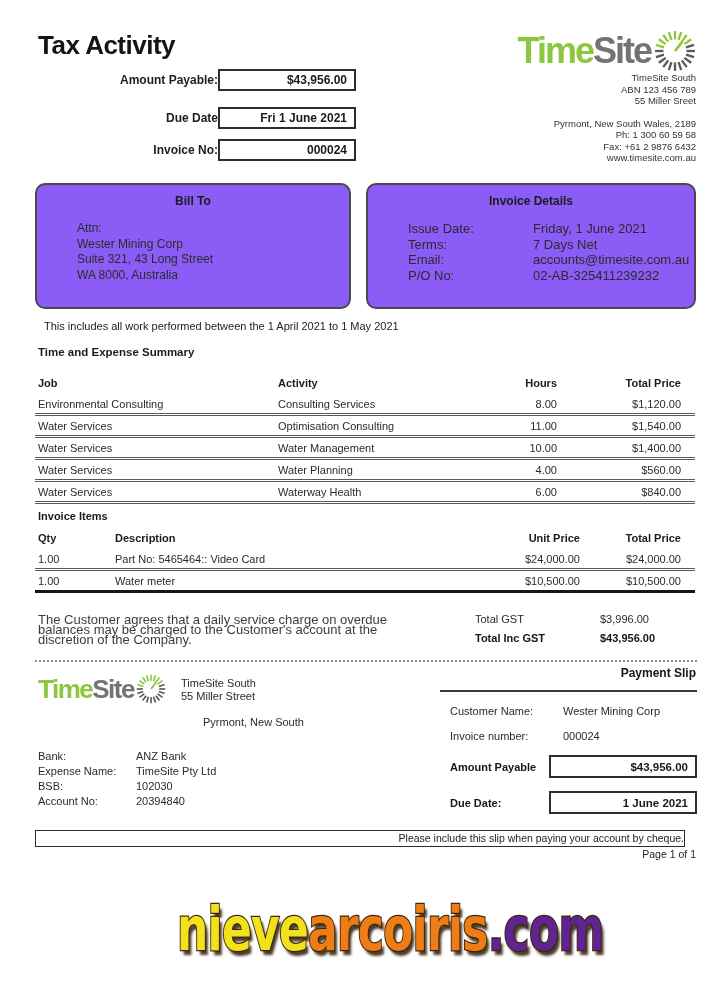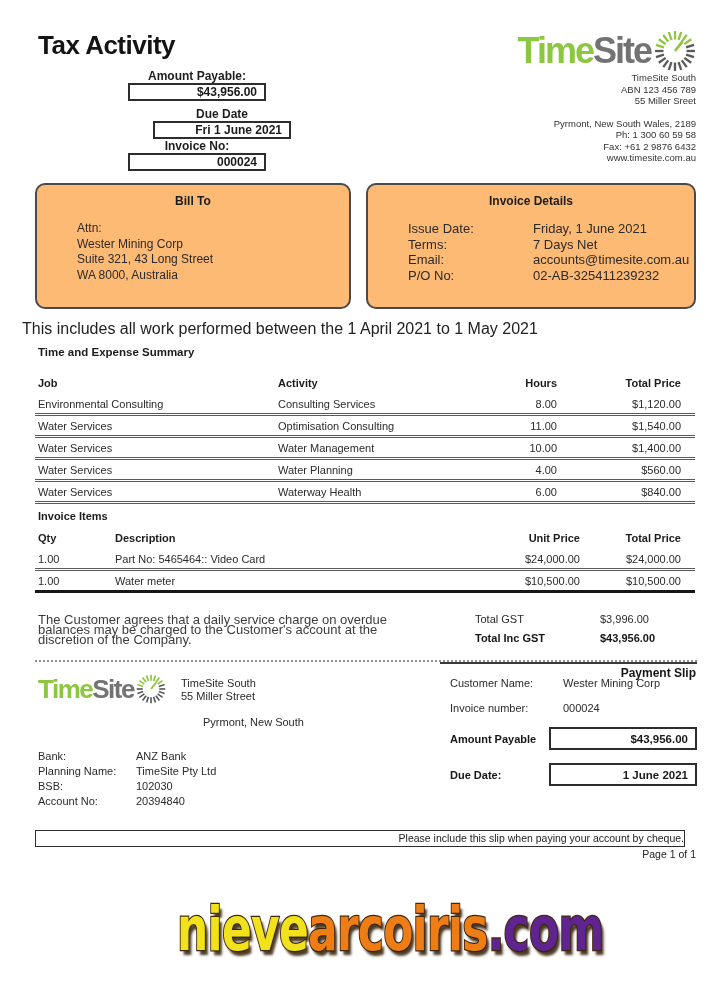--- a/index.html
+++ b/index.html
@@ -4,49 +4,49 @@
 <style>
   * { margin:0; padding:0; box-sizing:border-box; }
   html,body { background:#ffffff; }
   .page {
     position:relative; width:720px; height:1000px; background:#ffffff;
     font-family:"Liberation Sans", sans-serif; color:#2b2b2b; overflow:hidden;
   }
 
   
   .doc-title { position:absolute; left:38px; top:30px; font-size:26px; font-weight:bold; letter-spacing:-0.5px; color:#141414; }
-  .hfield { position:absolute; left:38px; width:318px; height:22px; display:flex; justify-content:flex-start; align-items:center;flex-direction:column; }
+  .hfield { position:absolute; left:38px; width:318px; height:22px; display:flex; justify-content:flex-end; align-items:center; }
   .hfield .lbl { font-size:12px; font-weight:bold; color:#1e1e1e; }
   .hfield .box { width:138px; height:22px; border:2px solid #2d2d2d; display:flex; align-items:center; justify-content:flex-end; padding-right:7px; font-size:12px; font-weight:bold; color:#1a1a1a; background:#fff; }
-  .hf1 { top:69px; } .hf2 { top:107px;margin-left:25px; } .hf3 { top:139px; }
+  .hf1 { top:69px; } .hf2 { top:107px; } .hf3 { top:139px; }
 
   
   .logo { display:flex; align-items:center; }
   .logo .wordmark { font-weight:bold; letter-spacing:-2px; line-height:1; }
   .logo .t-green { color:#8dc63f; }
   .logo .t-gray  { color:#737373; }
   .logo-top { position:absolute; top:30px; right:24px; }
   .logo-top .wordmark { font-size:36px; }
   .logo-top svg { width:42px; height:42px; margin-left:3px; }
   .logo-small { position:absolute; top:674px; left:38px; }
   .logo-small .wordmark { font-size:26px; letter-spacing:-1.5px; }
   .logo-small svg { width:30px; height:30px; margin-left:2px; }
 
   .company-top { position:absolute; right:24px; top:72px; text-align:right; font-size:9.5px; line-height:11.5px; color:#333; }
   .company-top .gap { margin-top:11px; }
 
   
-  .panel { position:absolute; top:183px; height:126px; border:2px solid #4a4a4a; border-radius:10px; background:#fdba74; }
+  .panel { position:absolute; top:183px; height:126px; border:2px solid #4a4a4a; border-radius:10px; background:#8b5cf6; }
   .panel-bill { left:35px; width:316px; }
   .panel-details { left:366px; width:330px; }
   .panel .ptitle { text-align:center; font-weight:bold; font-size:12px; margin-top:9px; color:#1c1c1c; }
   .bill-lines { margin:13px 0 0 40px; font-size:12px; line-height:15.5px; }
   .det-rows { margin:13px 0 0 40px; font-size:13px; line-height:15.5px; display:grid; grid-template-columns:125px auto; }
 
-  .work-note { position:absolute; left:22px; top:320px; font-size:16px; color:#222; }
+  .work-note { position:absolute; left:44px; top:320px; font-size:11px; color:#222; }
   .tes-title { position:absolute; left:38px; top:346px; font-size:11.5px; font-weight:bold; color:#1c1c1c; }
 
   
   .tbl { position:absolute; left:35px; width:660px; font-size:11px; }
   .trow { display:flex; height:22px; align-items:center; }
   .trow.hdr { font-weight:bold; color:#1c1c1c; }
   .trow.data { border-bottom:3px double #5a5a5a; }
   .tbl1 { top:372px; }
   .tbl1 .c1 { width:243px; padding-left:3px; }
   .tbl1 .c2 { width:214px; }
@@ -66,21 +66,21 @@
   .totals { position:absolute; left:475px; top:613px; font-size:11px; display:grid; grid-template-columns:125px auto; row-gap:7px; }
   .totals .bold { font-weight:bold; color:#161616; }
 
   .dashline { position:absolute; left:35px; top:660px; width:662px; border-top:2px dotted #8f8f8f; }
 
   
   .pslip-title { position:absolute; right:24px; top:666px; font-size:12px; font-weight:bold; color:#161616; }
   .pslip-company { position:absolute; left:181px; top:677px; font-size:11px; line-height:13px; color:#2b2b2b; }
   .pslip-company .pyr { margin-top:13px; margin-left:22px; }
   .bank-rows { position:absolute; left:38px; top:749px; font-size:11px; line-height:15px; display:grid; grid-template-columns:98px auto; }
-  .pslip-right { position:absolute; left:440px; top:662px; width:257px; border-top:2px solid #3a3a3a; }
+  .pslip-right { position:absolute; left:440px; top:690px; width:257px; border-top:2px solid #3a3a3a; }
   .ps-row { display:flex; font-size:11px; margin:13px 0 0 10px; }
   .ps-row .pl { width:113px; }
   .ps-boxrow { display:flex; justify-content:space-between; align-items:center; margin:13px 0 0 10px; }
   .ps-boxrow .pl { font-size:11px; font-weight:bold; color:#161616; }
   .ps-boxrow .box { width:148px; height:23px; border:2px solid #2d2d2d; display:flex; align-items:center; justify-content:flex-end; padding-right:7px; font-size:11.5px; font-weight:bold; color:#1a1a1a; }
 
   .footer-note { position:absolute; left:35px; top:830px; width:650px; border:1.5px solid #2d2d2d; font-size:10.5px; text-align:right; padding:1px 0 2px 0; color:#222; }
   .page-num { position:absolute; right:24px; top:848px; font-size:10.5px; color:#222; }
 
   
@@ -288,21 +288,21 @@
 
   <div class="pslip-company">
     <div>TimeSite South</div>
     <div>55 Miller Street</div>
     <div class="pyr">Pyrmont, New South</div>
   </div>
 
   <div class="bank-rows">
     <span>Bank:</span>
     <span>ANZ Bank</span>
-    <span>Planning Name:</span>
+    <span>Expense Name:</span>
     <span>TimeSite Pty Ltd</span>
     <span>BSB:</span>
     <span>102030</span>
     <span>Account No:</span>
     <span>20394840</span>
   </div>
 
   <div class="pslip-right">
     <div class="ps-row">
       <span class="pl">Customer Name:</span>

